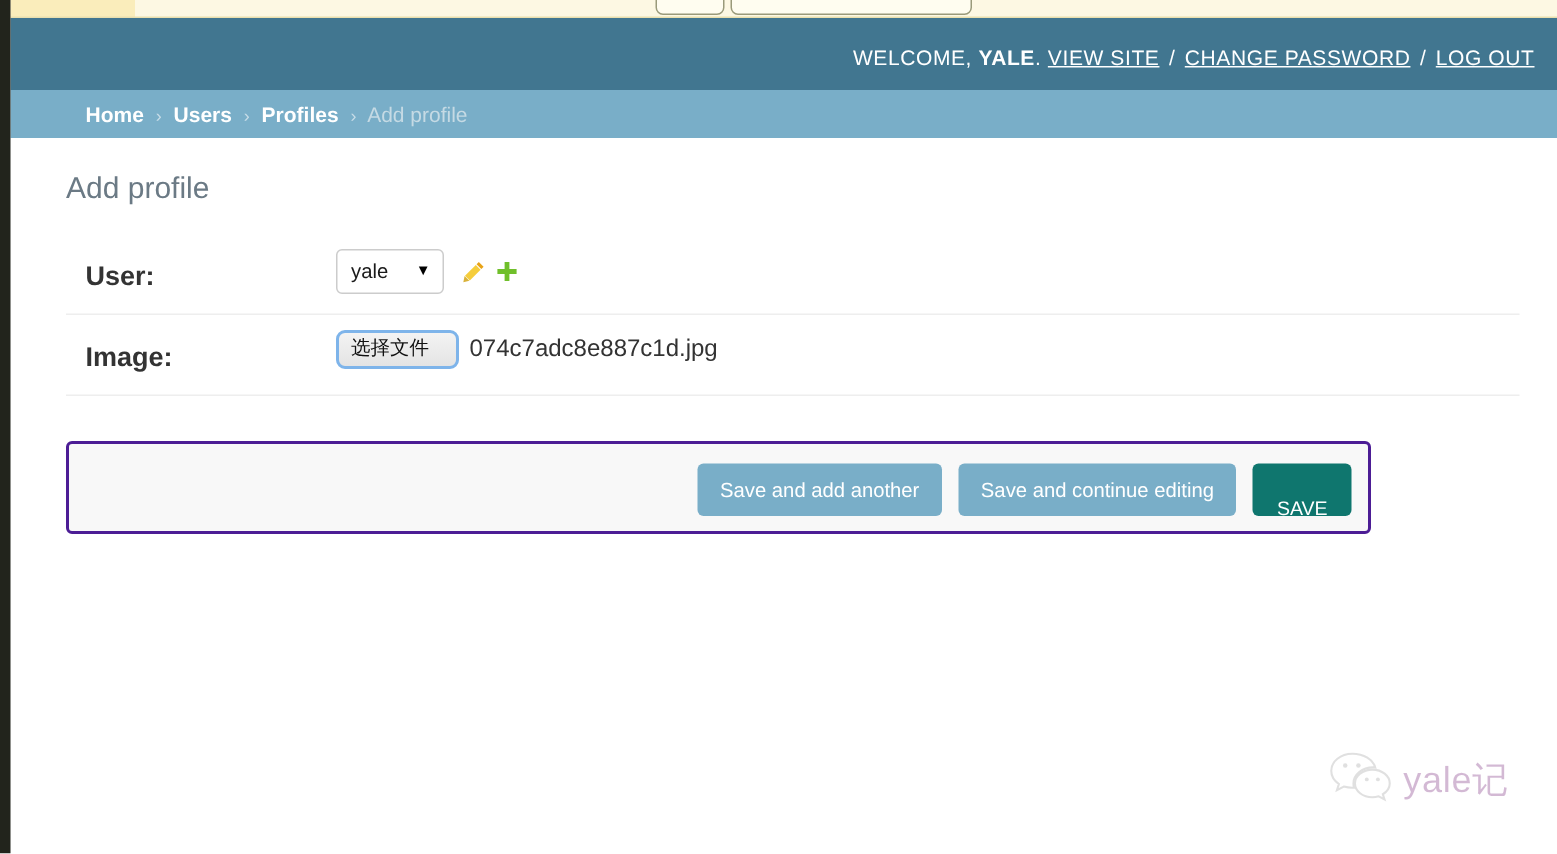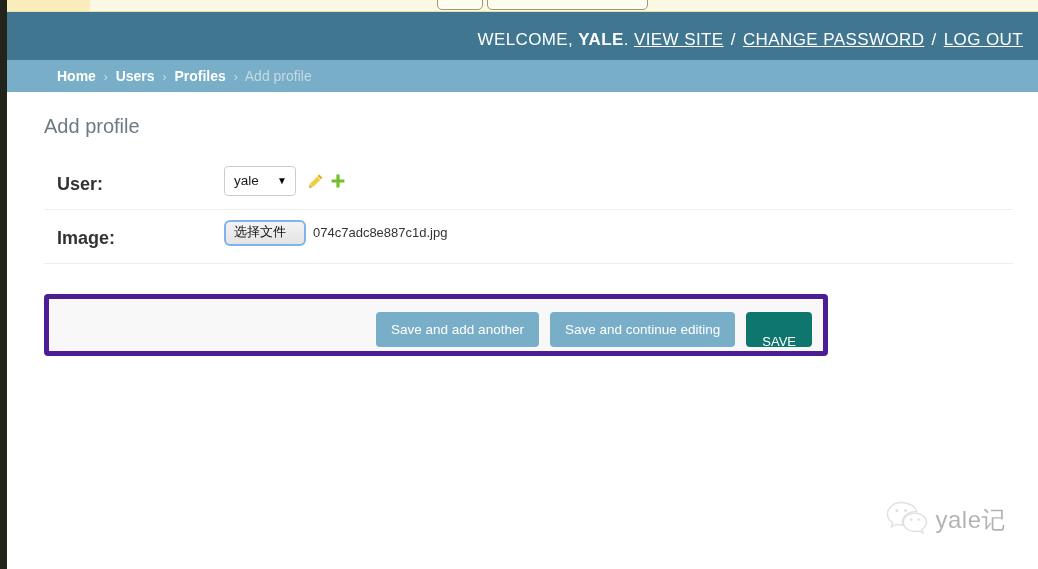--- a/index.html
+++ b/index.html
@@ -78,21 +78,21 @@
     font-size: 21px;
     font-weight: 400;
     color: #f5dd5d;
     letter-spacing: 0.2px;
     white-space: nowrap;
   }
   #user-tools {
     position: absolute;
     right: 15px;
     top: 18px;
-    font-size: 17px;
+    font-size: 14px;
     letter-spacing: 0.4px;
     color: #ffffff;
     white-space: nowrap;
   }
   #user-tools .uname { font-weight: bold; }
   #user-tools a {
     color: #ffffff;
     text-decoration: underline;
   }
   #user-tools .sep { padding: 0 2px; }
@@ -216,33 +216,33 @@
     padding: 3px 18px 4px 8px;
     font-size: 13px;
     color: #111;
     background: linear-gradient(#f3f3f3, #e4e4e4);
     border: 2px solid #7eb4ea;
     border-radius: 6px;
     line-height: 1.15;
   }
   .file-name {
     margin-left: 7px;
-    font-size: 13px;
+    font-size: 16px;
     color: #333333;
   }
 
   
   #submit-row {
     position: absolute;
     left: 37px;
     top: 202px;
-    width: 784px;
+    width: 870px;
     height: 62px;
     background: #f8f8f8;
-    border: 5px solid #4c1d95;
+    border: 2px solid #4c1d95;
     border-radius: 4px;
     box-sizing: border-box;
   }
   #submit-row .btn-wrap {
     position: absolute;
     right: 11px;
     top: 13px;
     display: flex;
     align-items: center;
   }
@@ -271,21 +271,21 @@
     position: absolute;
     right: 32px;
     bottom: 31px;
     display: flex;
     align-items: center;
     opacity: 0.30;
     z-index: 15;
   }
   #watermark .wm-text {
     font-size: 24px;
-    color: #000000;
+    color: #701a75;
     margin-left: 7px;
     letter-spacing: 0.5px;
     font-family: "Liberation Sans", sans-serif;
   }
 </style>
 </head>
 <body>
 
 <div id="left-edge"></div>
 

